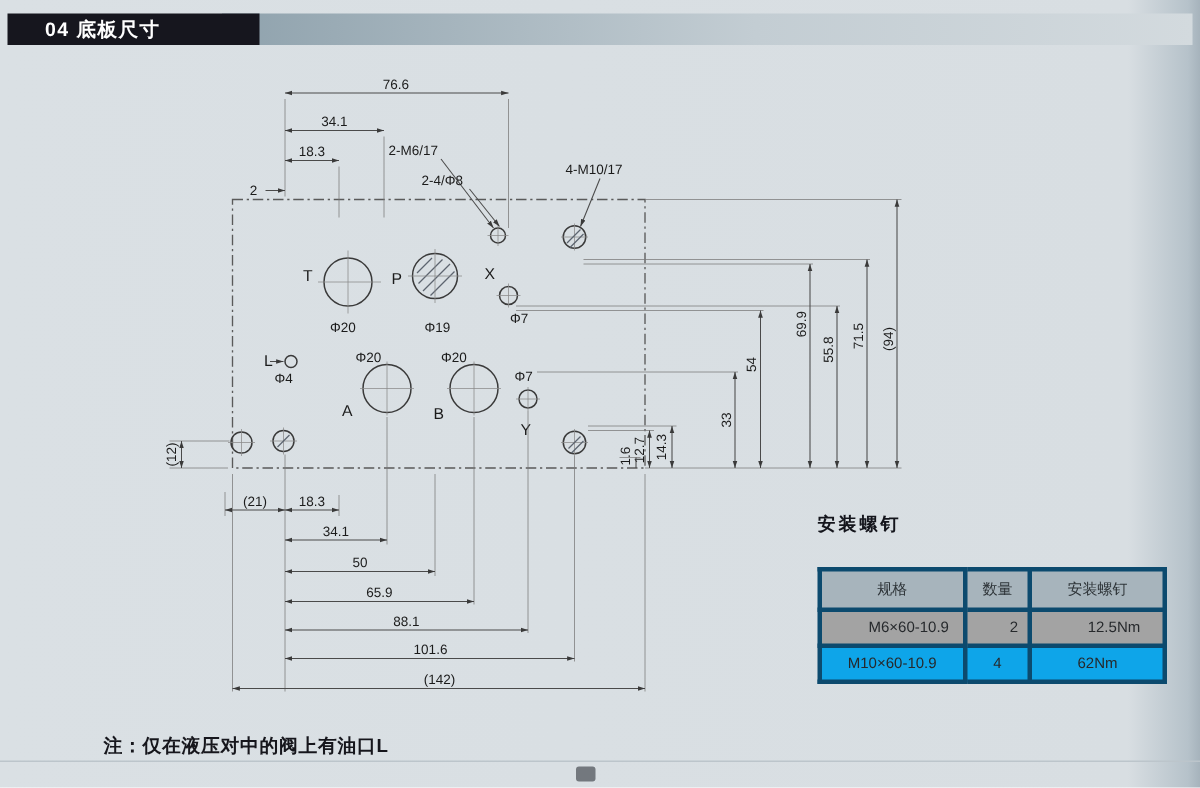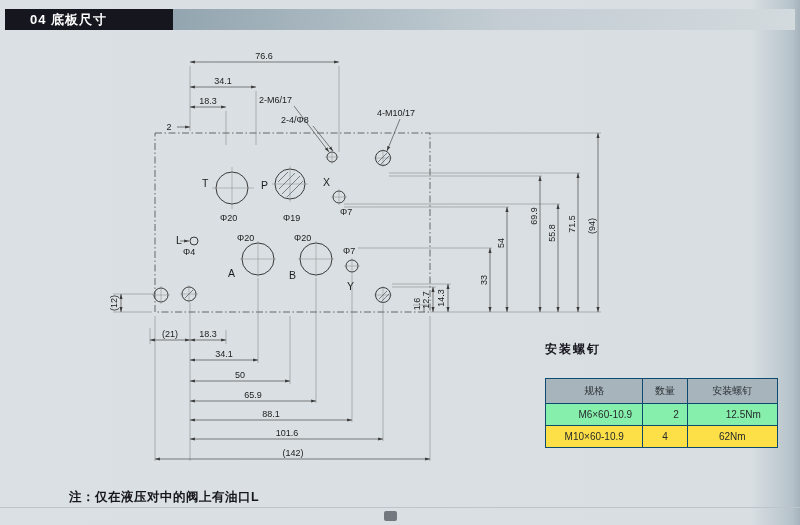--- a/index.html
+++ b/index.html
@@ -7,24 +7,24 @@
        font-family:"Liberation Sans","DejaVu Sans",sans-serif;
        background:linear-gradient(90deg,#dae0e4 0%,#d8dee2 94%,#b6c2ca 99%,#a6b3bc 100%);}
   .header-dark{position:absolute;left:5px;top:9px;width:143px;height:21px;background:#16161e;
        color:#fff;font-size:13px;font-weight:bold;line-height:21px;padding-left:25px;letter-spacing:1px;z-index:3;}
   .header-strip{position:absolute;left:148px;top:9px;width:647px;height:21px;
        background:linear-gradient(90deg,#8fa2ad 0%,#c3cdd3 55%,#d3dade 100%);z-index:2;}
   .note{position:absolute;left:69px;top:489px;font-size:12.5px;font-weight:600;color:#16161c;letter-spacing:0.5px;z-index:3;}
   .screw{position:absolute;left:545px;top:341px;width:233px;z-index:3;}
   .screw-title{font-size:12px;font-weight:bold;color:#14151c;letter-spacing:2px;margin-bottom:20px;}
   table.screw-tbl{width:100%;border-collapse:collapse;font-size:10px;color:#26292c;}
-  .screw-tbl th,.screw-tbl td{border:1px solid #0c4a6e;text-align:center;padding:5px 2px;font-weight:normal;}
+  .screw-tbl th,.screw-tbl td{border:3px solid #0c4a6e;text-align:center;padding:5px 2px;font-weight:normal;}
   .screw-tbl thead th{background:#a7b4bc;color:#2e3438;}
-  .screw-tbl tbody tr:nth-child(1) td{background:#86efac;padding-left:24px;}
-  .screw-tbl tbody tr:nth-child(2) td{background:#fde047;}
+  .screw-tbl tbody tr:nth-child(1) td{background:#a3a3a3;padding-left:24px;}
+  .screw-tbl tbody tr:nth-child(2) td{background:#0ea5e9;}
   .bottom-line{position:absolute;left:0;top:507px;width:800px;height:1px;background:#bcc5cb;}
   .staple{position:absolute;left:384px;top:511px;width:13px;height:10px;background:#60666c;border-radius:2px;opacity:.85;}
   svg.drawing{position:absolute;left:0;top:0;z-index:1;}
   svg.drawing text{font-family:"Liberation Sans","DejaVu Sans",sans-serif;font-size:9px;fill:#1b1b1b;}
   svg.drawing text.port{font-size:10.5px;}
   .ln{stroke:#3a3a3a;stroke-width:1;fill:none;}
   .dim{stroke:#4a4a4a;stroke-width:0.7;fill:none;}
   .ext{stroke:#787878;stroke-width:0.5;fill:none;}
   .dashed{stroke:#5a5a5a;stroke-width:0.9;fill:none;stroke-dasharray:7 2.5 1.5 2.5;}
   .cl{stroke:#8a8a8a;stroke-width:0.5;fill:none;}

